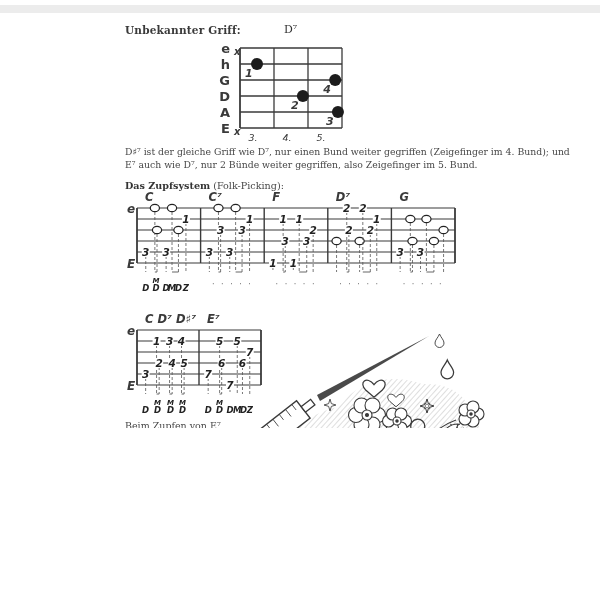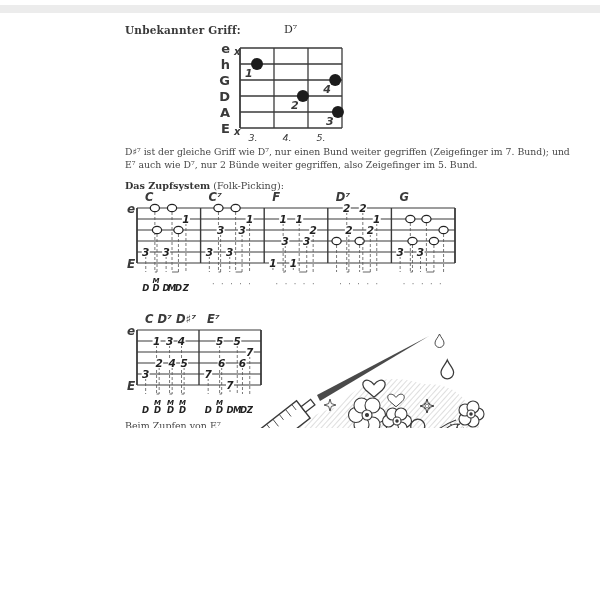--- a/index.html
+++ b/index.html
@@ -52,21 +52,21 @@
       <text x="84.9" y="73" font-size="11" fill="#3a3a3a" font-style="italic" font-weight="bold">2</text>
       <circle cx="131.92000000000002" cy="76" r="6" fill="#1c1c1c"></circle>
       <text x="119.92000000000002" y="89" font-size="11" fill="#3a3a3a" font-style="italic" font-weight="bold">3</text>
       <circle cx="129.2" cy="44" r="6" fill="#1c1c1c"></circle>
       <text x="117.19999999999999" y="57" font-size="11" fill="#3a3a3a" font-style="italic" font-weight="bold">4</text>
       <text x="42.5" y="105" font-size="9.5" fill="#3a3a3a" font-style="italic">3.</text>
       <text x="76.5" y="105" font-size="9.5" fill="#3a3a3a" font-style="italic">4.</text>
       <text x="110.5" y="105" font-size="9.5" fill="#3a3a3a" font-style="italic">5.</text>
     </svg>
 
-  <div class="abs para" style="left:125px;top:146px;">D♯⁷ ist der gleiche Griff wie D⁷, nur einen Bund weiter gegriffen (Zeigefinger im 7. Bund); und
+  <div class="abs para" style="left:125px;top:146px;">D♯⁷ ist der gleiche Griff wie D⁷, nur einen Bund weiter gegriffen (Zeigefinger im 4. Bund); und
 E⁷ auch wie D⁷, nur 2 Bünde weiter gegriffen, also Zeigefinger im 5. Bund.</div>
 
   <div class="abs zupf" style="left:125px;top:180px;">
     <b>Das Zupfsystem</b><span> (Folk-Picking):</span>
   </div>
 
   <svg id="tab1" class="abs" style="left:125px;top:192px;" width="340" height="116" viewBox="0 0 340 116">
       <line x1="12" y1="16" x2="330" y2="16" stroke="#3a3a3a" stroke-width="1.1"></line>
       <line x1="12" y1="27" x2="330" y2="27" stroke="#3a3a3a" stroke-width="1.1"></line>
       <line x1="12" y1="38" x2="330" y2="38" stroke="#3a3a3a" stroke-width="1.1"></line>

